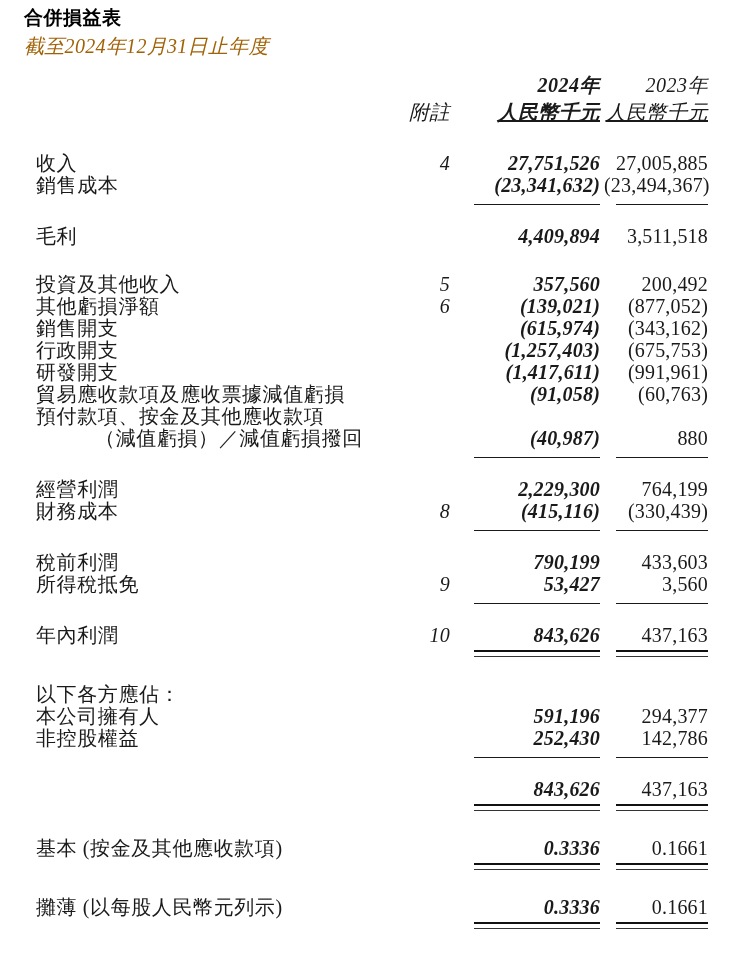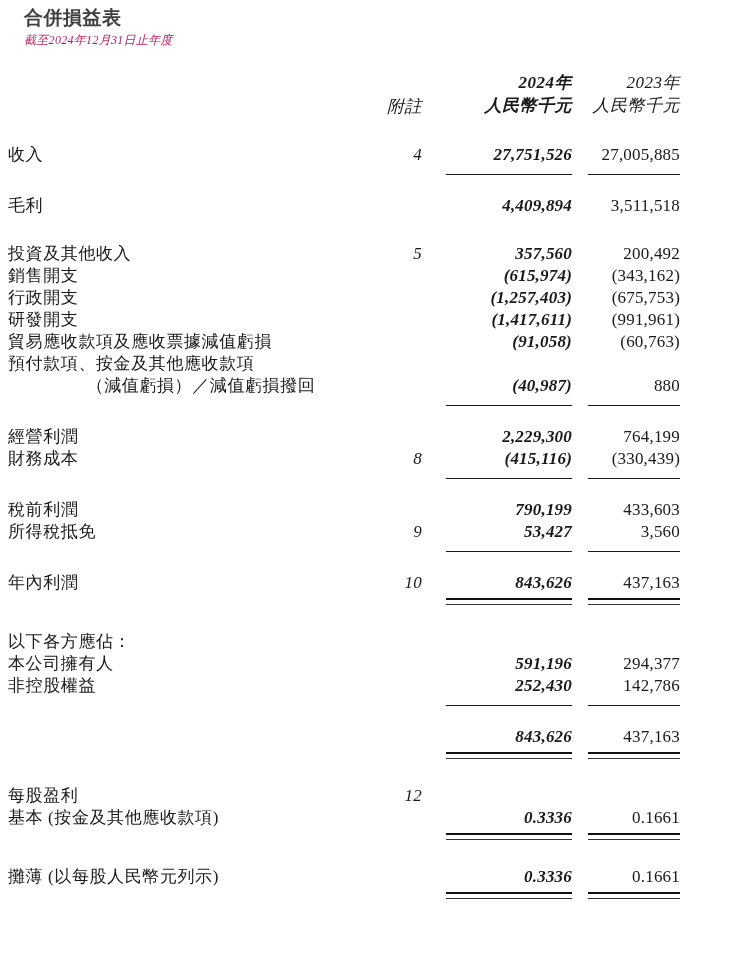--- a/index.html
+++ b/index.html
@@ -28,40 +28,40 @@
     position: absolute;
     left: 24px;
     top: 6px;
   }
   .doc-title {
     font-size: 19px;
     font-weight: bold;
     letter-spacing: 0.5px;
     line-height: 1.25;
     margin: 0;
-    color: #404040;
+    color: #000000;
   }
   .doc-subtitle {
-    font-size: 12px;
+    font-size: 20px;
     font-style: italic;
     letter-spacing: 0.3px;
     line-height: 1.3;
     margin: 3px 0 0 0;
-    color: #be185d;
+    color: #a16207;
   }
 
   
   table.stmt {
     position: absolute;
-    left: 8px;
+    left: 36px;
     top: 72px;
     width: 692px;
     border-collapse: collapse;
     table-layout: fixed;
-    font-size: 17px;
+    font-size: 20px;
   }
   table.stmt col.c-label { width: 364px; }
   table.stmt col.c-note  { width: 62px; }
   table.stmt col.c-y1    { width: 142px; }
   table.stmt col.c-y2    { width: 124px; }
 
   td, th {
     padding: 0;
     vertical-align: bottom;
     font-weight: normal;
@@ -71,21 +71,21 @@
   .hdr-note, .hdr-y1, .hdr-y2 {
     font-style: italic;
     text-align: right;
     white-space: nowrap;
     letter-spacing: 0.5px;
   }
   .hdr-y1 { font-weight: bold; padding-right: 4px; }
   .hdr-y2 { padding-right: 20px; }
   .hdr-note { padding-right: 12px; }
   .hdr-year-line { line-height: 1.35; }
-  .hdr-cur-line  { line-height: 1.35; }
+  .hdr-cur-line  { line-height: 1.35; text-decoration: underline; }
 
   
   tr.row td { height: 22px; line-height: 22px; }
 
   td.label {
     text-align: left;
     white-space: nowrap;
     letter-spacing: 0.6px;
   }
   td.label.bold { font-weight: normal; }
@@ -176,20 +176,26 @@
       <tr class="spacer-lg">
           <td colspan="4"></td>
         </tr>
 
       <tr class="row">
         <td class="label bold">收入</td>
         <td class="note">4</td>
         <td class="num y1">27,751,526</td>
         <td class="num y2">27,005,885</td>
       </tr>
+      <tr class="row">
+        <td class="label">銷售成本</td>
+        <td class="note"></td>
+        <td class="num y1">(23,341,632)</td>
+        <td class="num y2">(23,494,367)</td>
+      </tr>
       <tr class="rule">
         <td></td>
           <td></td>
         <td class="rl y1">
             <span class="bar"></span>
           </td>
         <td class="rl y2">
             <span class="bar"></span>
           </td>
       </tr>
@@ -209,20 +215,26 @@
           <td colspan="4"></td>
         </tr>
 
       <tr class="row">
         <td class="label">投資及其他收入</td>
         <td class="note">5</td>
         <td class="num y1">357,560</td>
         <td class="num y2">200,492</td>
       </tr>
       <tr class="row">
+        <td class="label">其他虧損淨額</td>
+        <td class="note">6</td>
+        <td class="num y1">(139,021)</td>
+        <td class="num y2">(877,052)</td>
+      </tr>
+      <tr class="row">
         <td class="label">銷售開支</td>
         <td class="note"></td>
         <td class="num y1">(615,974)</td>
         <td class="num y2">(343,162)</td>
       </tr>
       <tr class="row">
         <td class="label">行政開支</td>
         <td class="note"></td>
         <td class="num y1">(1,257,403)</td>
         <td class="num y2">(675,753)</td>
@@ -389,26 +401,20 @@
         <td class="rl y2">
             <span class="bar2"></span>
           </td>
       </tr>
 
       <tr class="spacer-lg">
           <td colspan="4"></td>
         </tr>
 
       <tr class="row">
-        <td class="label bold">每股盈利</td>
-        <td class="note">12</td>
-        <td class="num y1"></td>
-        <td class="num y2"></td>
-      </tr>
-      <tr class="row">
         <td class="label">基本 (按金及其他應收款項)</td>
         <td class="note"></td>
         <td class="num y1">0.3336</td>
         <td class="num y2">0.1661</td>
       </tr>
       <tr class="rule-double">
         <td></td>
           <td></td>
         <td class="rl y1">
             <span class="bar2"></span>

